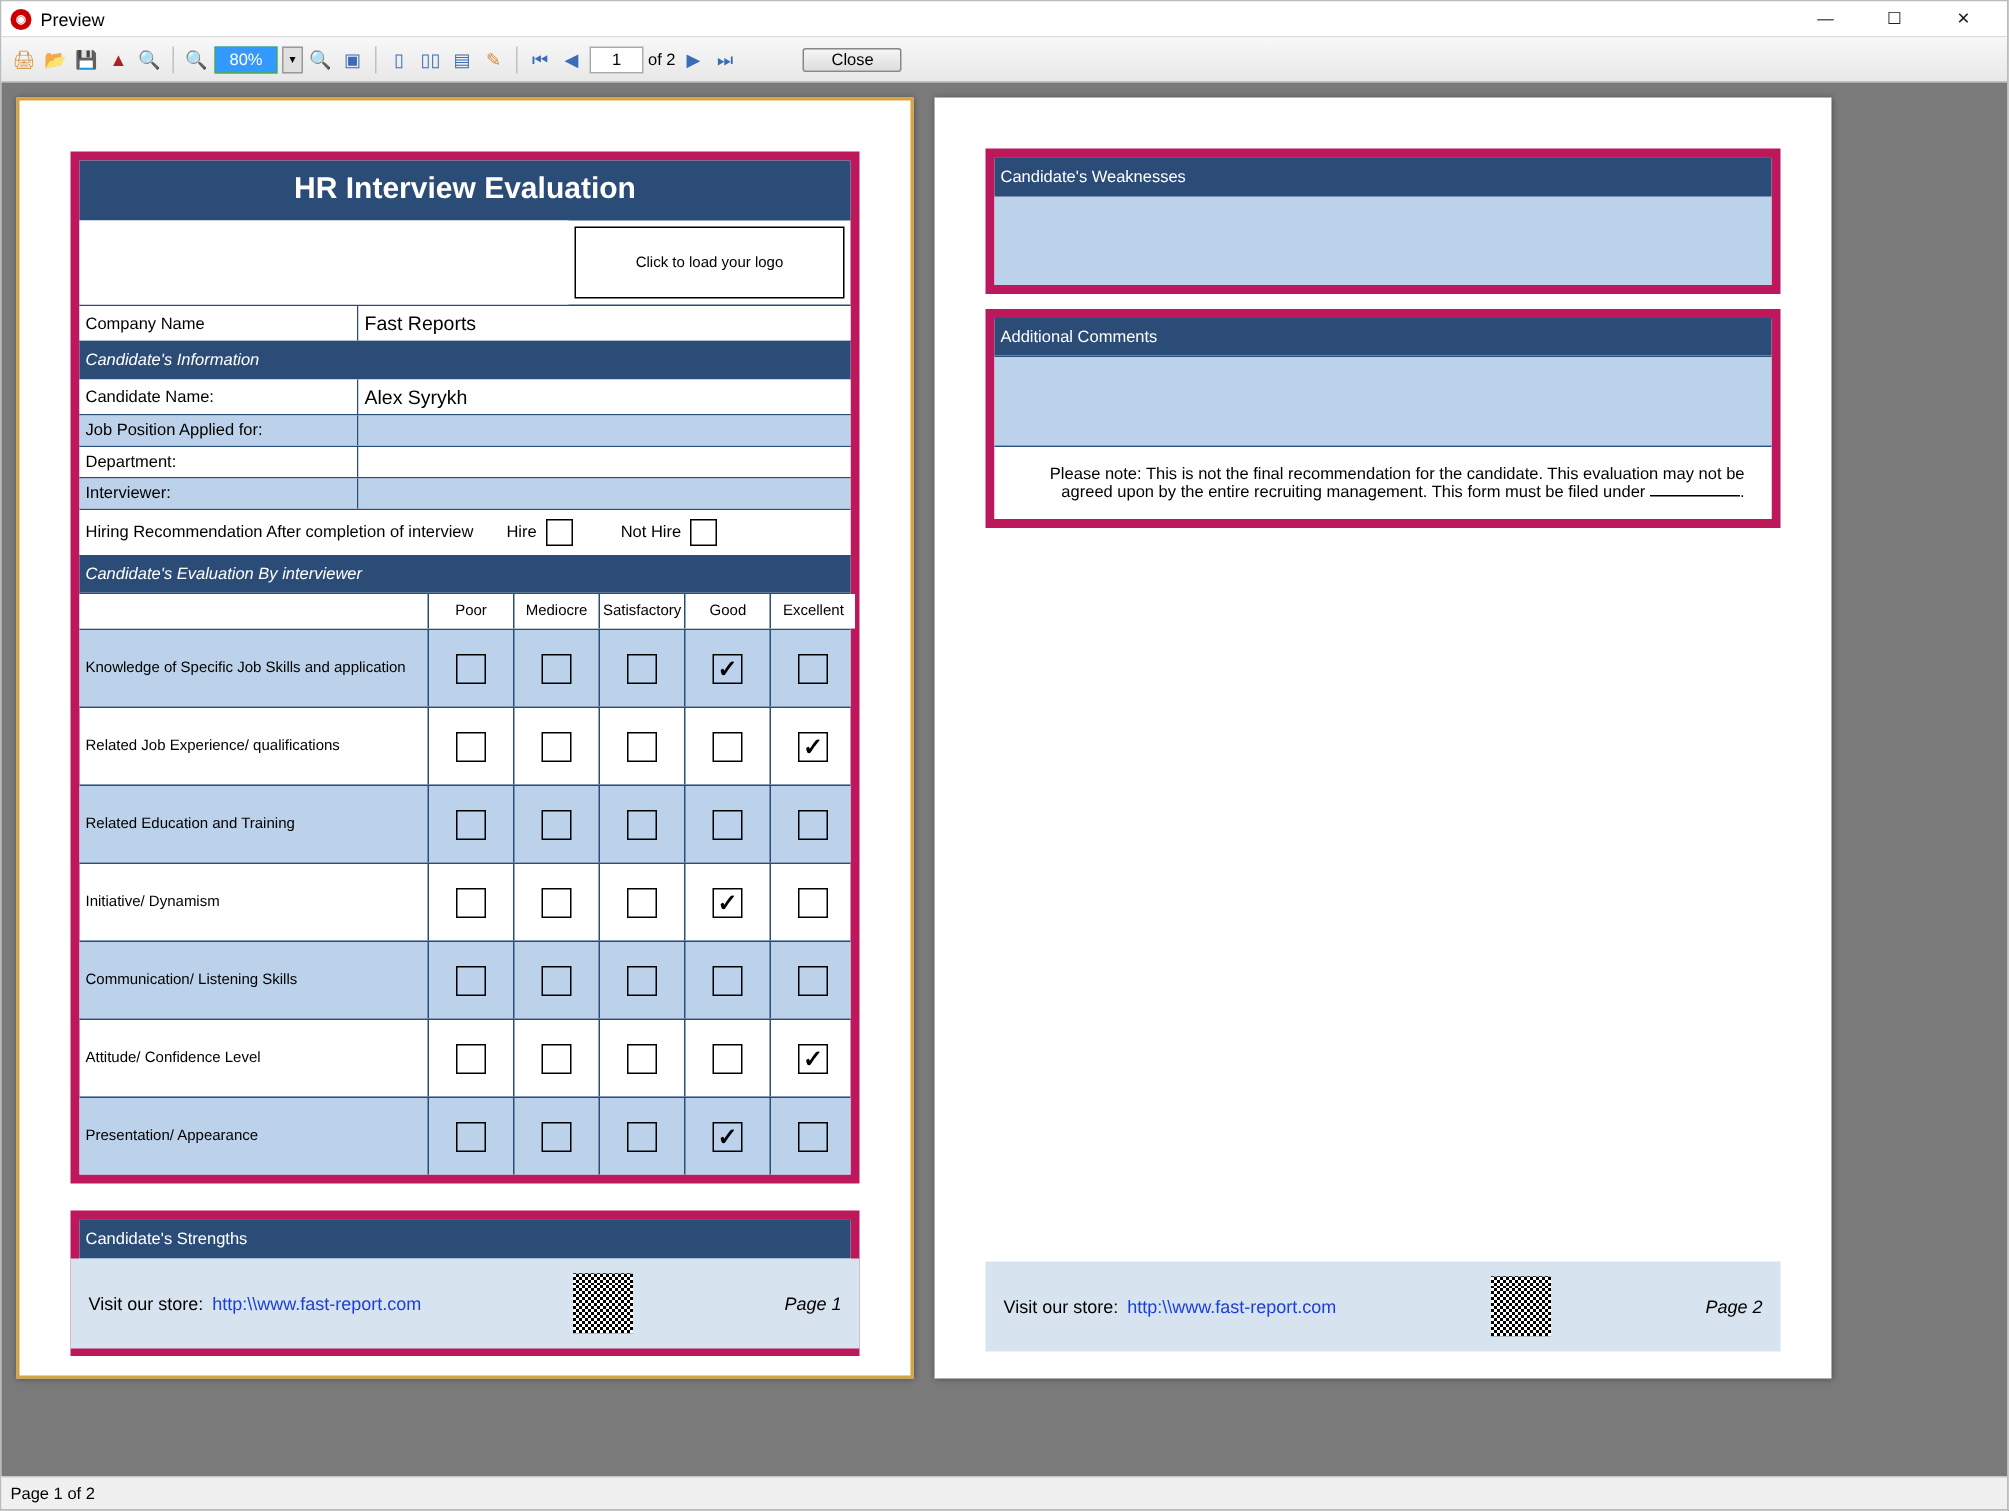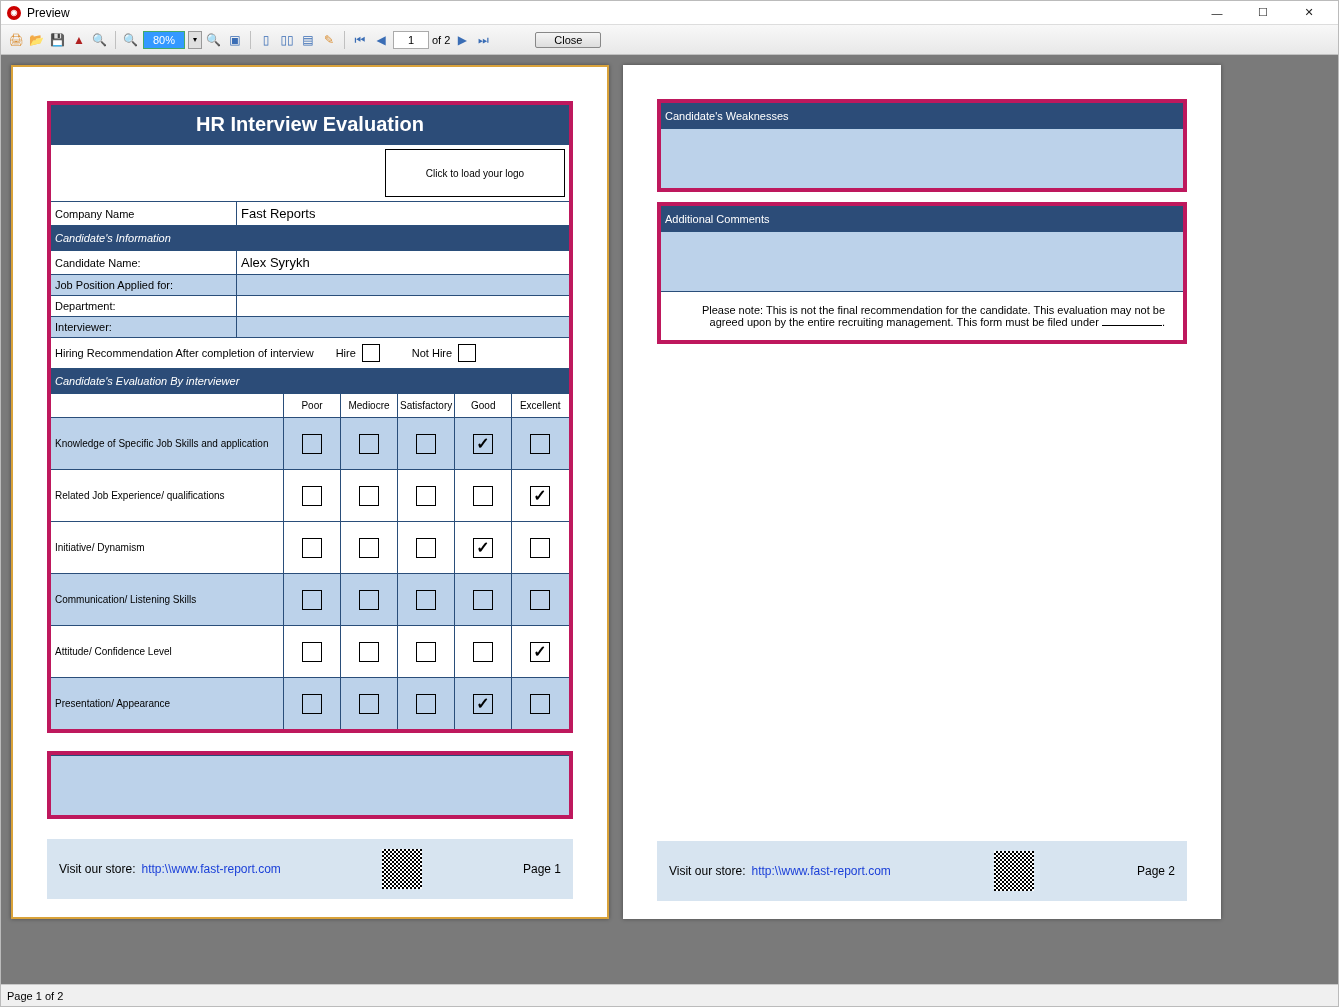--- a/index.html
+++ b/index.html
@@ -111,21 +111,21 @@
 .page {
   width: 598px;
   height: 854px;
   background: #fff;
   box-shadow: 0 0 4px rgba(0,0,0,.4);
   padding: 34px;
   position: relative;
 }
 .page.p1 { border: 2px solid #d9a23a; }
 .form-outer {
-  border: 4px solid #be185d;
+  border: 6px solid #be185d;
 }
 .hdr-dark {
   background: #2c4c78;
   color: #fff;
   padding: 8px;
   font-size: 20px;
   font-weight: bold;
   text-align: center;
 }
 .section-dark {
@@ -243,21 +243,21 @@
 }
 .footer a { color: #1a3fd8; text-decoration: none; }
 .footer .qr {
   width: 40px; height: 40px;
   background:
     repeating-linear-gradient(0deg,#000 0 2px,#fff 2px 4px),
     repeating-linear-gradient(90deg,#000 0 2px,#fff 2px 4px);
   background-blend-mode: difference;
   margin: 0 auto;
 }
-.footer .pnum { margin-left: auto; }
+.footer .pnum { margin-left: auto; font-style: italic; }
 .statusbar {
   height: 22px;
   background: #f0f0f0;
   border-top: 1px solid #c8c8c8;
   display: flex;
   align-items: center;
   padding: 0 6px;
   font-size: 11px;
 }
 </style>
@@ -384,20 +384,38 @@
                 <div class="eval-ccell">
                   <span class="eval-chk"></span>
                 </div>
                 <div class="eval-ccell">
                   <span class="eval-chk"></span>
                 </div>
                 <div class="eval-ccell">
                   <span class="eval-chk">✓</span>
                 </div>
               </div>
+              <div class="eval-row lt">
+                <div class="eval-lcell">Related Education and Training</div>
+                <div class="eval-ccell">
+                  <span class="eval-chk"></span>
+                </div>
+                <div class="eval-ccell">
+                  <span class="eval-chk"></span>
+                </div>
+                <div class="eval-ccell">
+                  <span class="eval-chk"></span>
+                </div>
+                <div class="eval-ccell">
+                  <span class="eval-chk"></span>
+                </div>
+                <div class="eval-ccell">
+                  <span class="eval-chk"></span>
+                </div>
+              </div>
               <div class="eval-row">
                 <div class="eval-lcell">Initiative/ Dynamism</div>
                 <div class="eval-ccell">
                   <span class="eval-chk"></span>
                 </div>
                 <div class="eval-ccell">
                   <span class="eval-chk"></span>
                 </div>
                 <div class="eval-ccell">
                   <span class="eval-chk"></span>
@@ -463,20 +481,21 @@
                   <span class="eval-chk"></span>
                 </div>
               </div>
             </div>
         </div>
       </div>
 
       <div style="height:18px"></div>
 
       <div class="form-outer">
+        <div class="section-dark noit">Candidate's Strengths</div>
         <div class="textarea-lt"></div>
       </div>
 
       <div class="footer">
         <span>Visit our store:</span>
         <span style="width:6px"></span>
         <a href="#">http:\\www.fast-report.com</a>
         <span style="flex:1;display:flex;justify-content:center">
             <span class="qr"></span>
           </span>

